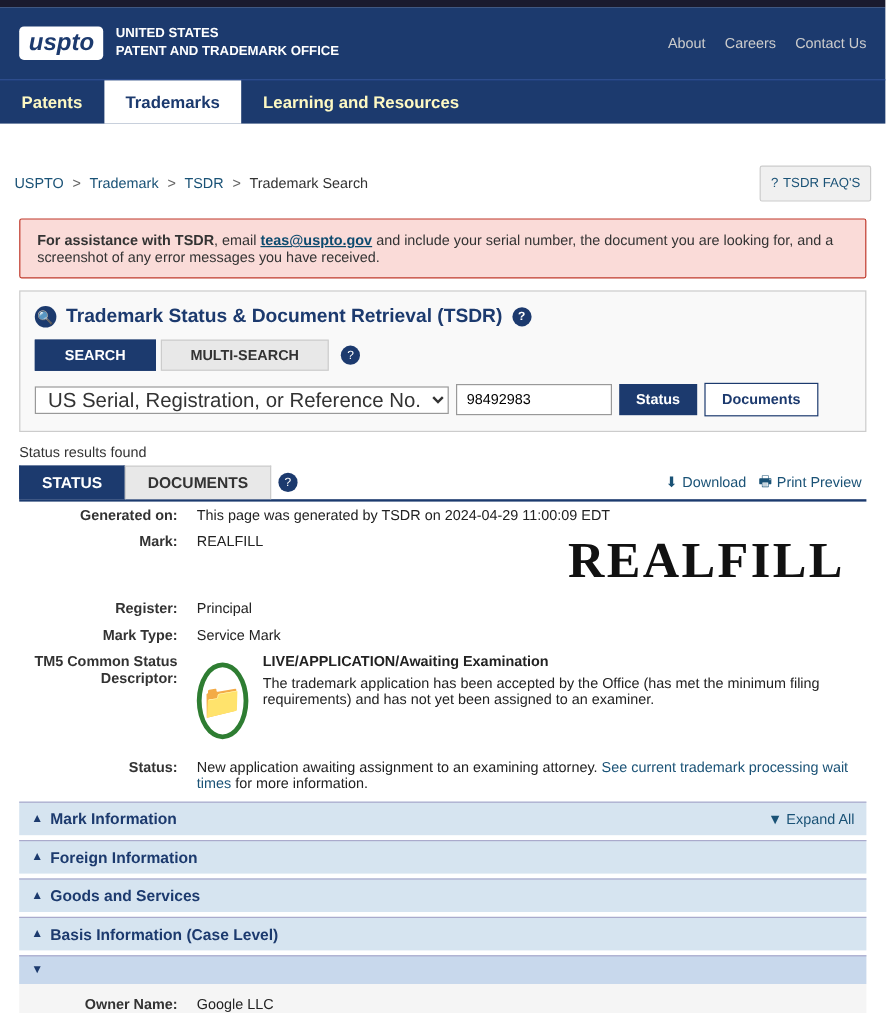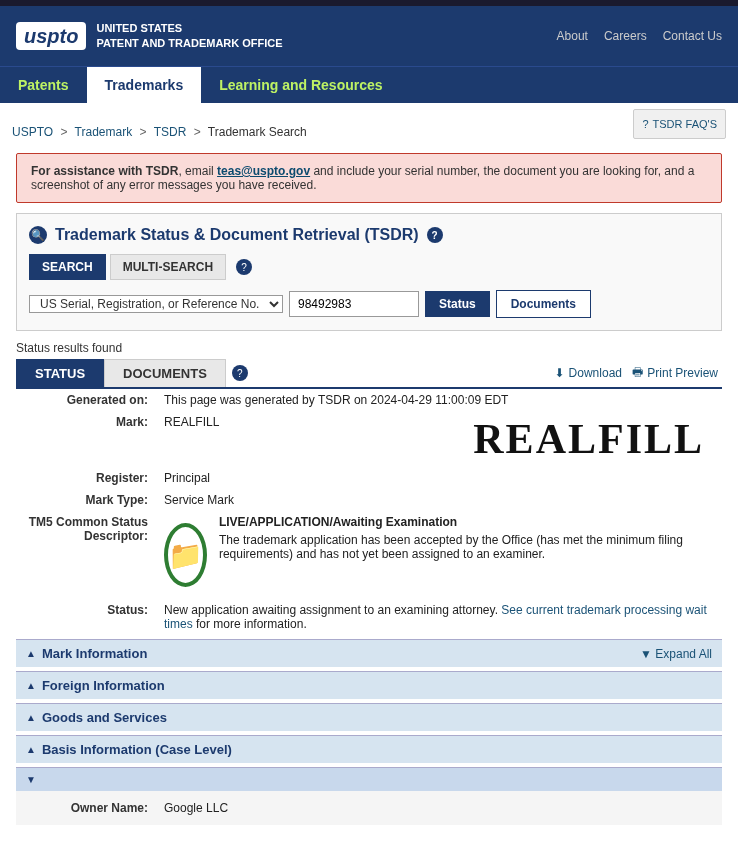--- a/index.html
+++ b/index.html
@@ -47,40 +47,41 @@
       font-size: 12px;
     }
 
     
     .main-nav {
       background: #1c3a6e;
       display: flex;
       border-top: 1px solid #2a4a8e;
     }
     .main-nav a {
-      color: #bef264;
+      color: #fef9c3;
       text-decoration: none;
       padding: 10px 18px;
       font-size: 14px;
       font-weight: bold;
       display: block;
     }
     .main-nav a.active {
       background: #fff;
       color: #1c3a6e;
     }
 
     
     .breadcrumb {
       padding: 6px 12px;
       font-size: 12px;
       color: #333;
       display: flex;
-      align-items: flex-end;
+      align-items: center;
       justify-content: space-between;
+      margin-top: 29px;
     }
     .breadcrumb a { color: #1a5276; text-decoration: none; }
     .breadcrumb-sep { margin: 0 4px; color: #666; }
     .tsdr-faq {
       background: #f0f0f0;
       border: 1px solid #ccc;
       padding: 8px 8px;
       font-size: 11px;
       border-radius: 2px;
       cursor: pointer;
@@ -137,42 +138,42 @@
       font-size: 10px;
       cursor: pointer;
     }
     .tabs-row {
       display: flex;
       align-items: center;
       gap: 4px;
       margin-bottom: 10px;
     }
     .tab-btn {
-      padding: 5px 12px;
+      padding: 5px 24px;
       border: 1px solid #ccc;
       background: #e8e8e8;
       font-size: 12px;
       cursor: pointer;
       font-weight: bold;
       color: #333;
     }
     .tab-btn.active {
       background: #1c3a6e;
       color: #fff;
       border-color: #1c3a6e;
     }
     .search-row {
       display: flex;
       align-items: center;
       gap: 6px;
     }
     .search-select {
       padding: 0 6px;
       border: 1px solid #999;
-      font-size: 12px;
+      font-size: 17px;
       background: #fff;
       color: #333;
     }
     .search-input {
       padding: 5px 8px;
       border: 1px solid #999;
       font-size: 12px;
       width: 130px;
     }
     .btn-status {

